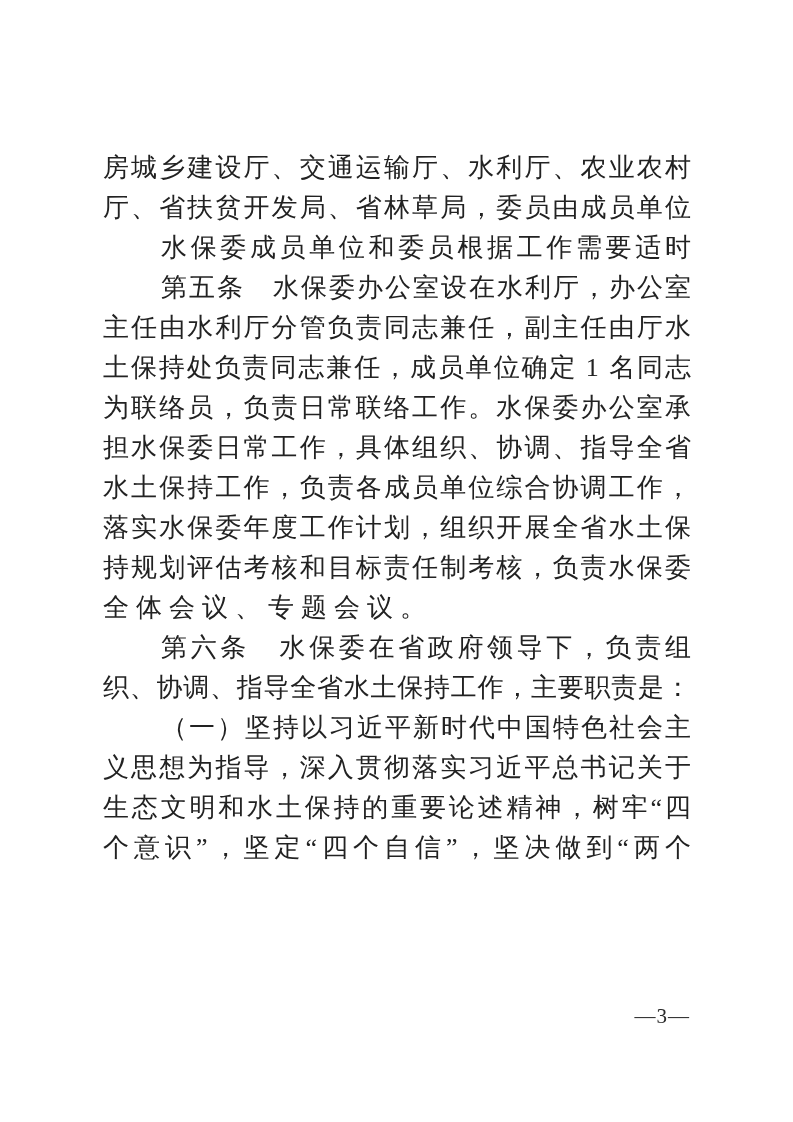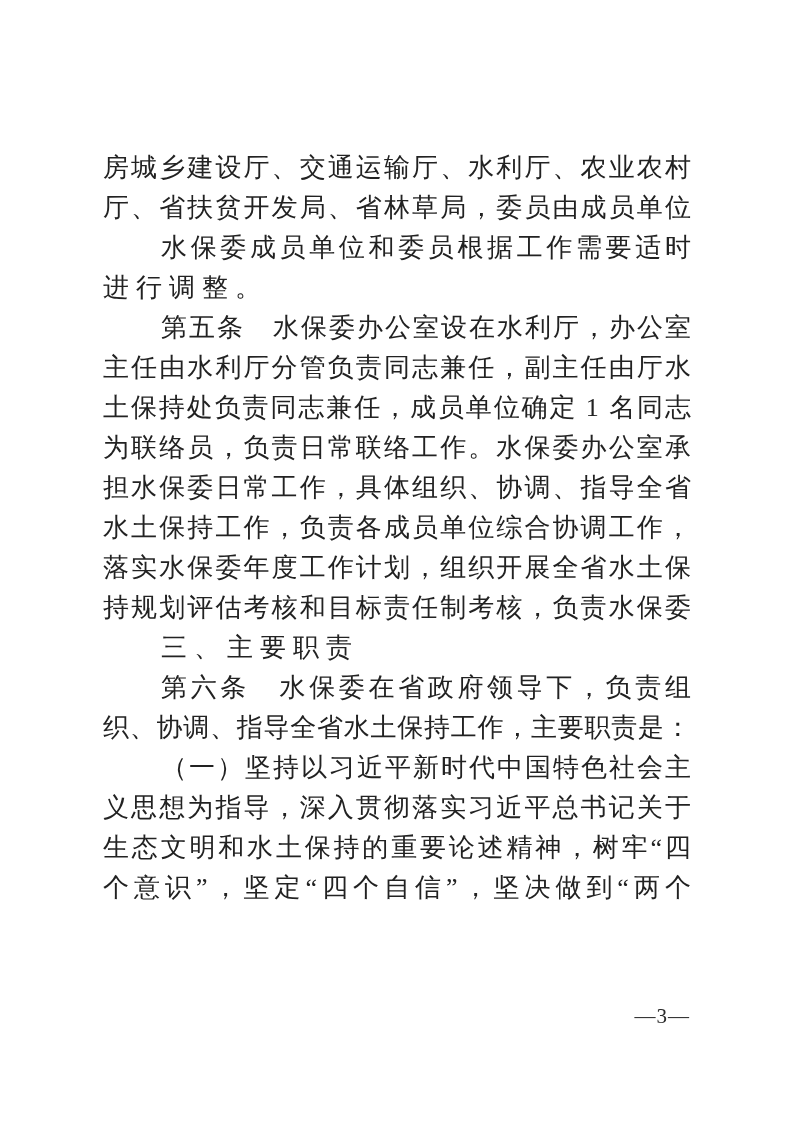--- a/index.html
+++ b/index.html
@@ -120,21 +120,20 @@
         <span>员</span>
         <span>根</span>
         <span>据</span>
         <span>工</span>
         <span>作</span>
         <span>需</span>
         <span>要</span>
         <span>适</span>
         <span>时</span>
       </div>
-    <div class="line">进行调整。</div>
     <div class="line fill indent">
         <span>第</span>
         <span>五</span>
         <span>条</span>
         <span>　</span>
         <span>水</span>
         <span>保</span>
         <span>委</span>
         <span>办</span>
         <span>公</span>
@@ -305,21 +304,21 @@
         <span>制</span>
         <span>考</span>
         <span>核</span>
         <span>，</span>
         <span>负</span>
         <span>责</span>
         <span>水</span>
         <span>保</span>
         <span>委</span>
       </div>
-    <div class="line indent">三、主要职责</div>
+    <div class="line">全体会议、专题会议。</div>
     <div class="line fill indent">
         <span>第</span>
         <span>六</span>
         <span>条</span>
         <span>　</span>
         <span>水</span>
         <span>保</span>
         <span>委</span>
         <span>在</span>
         <span>省</span>

